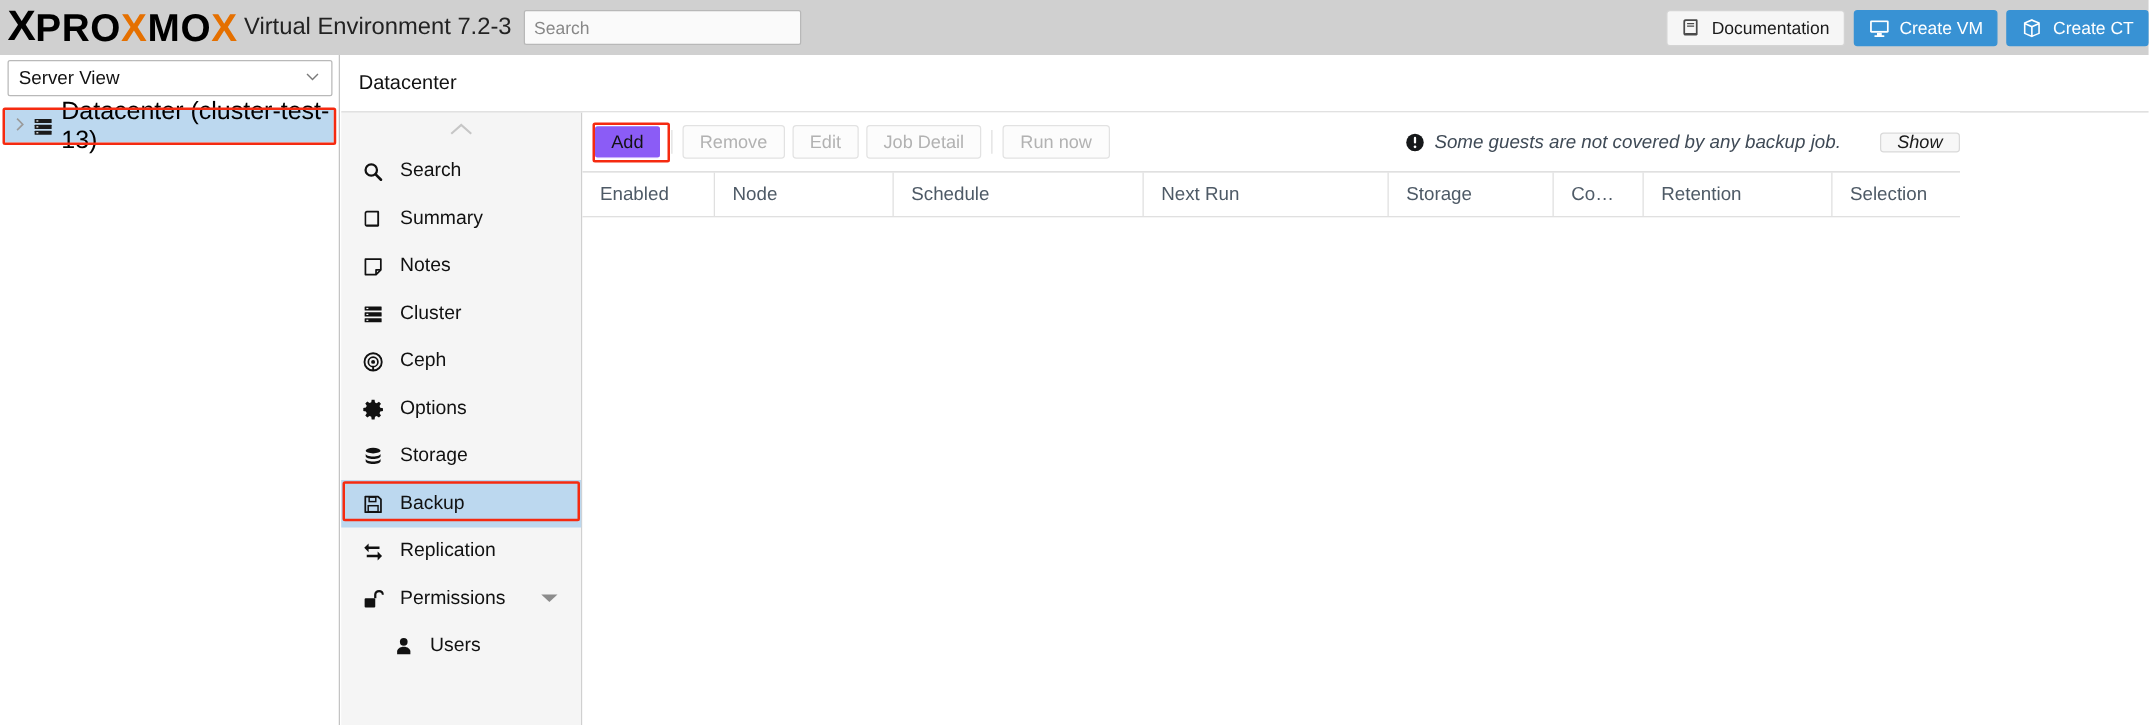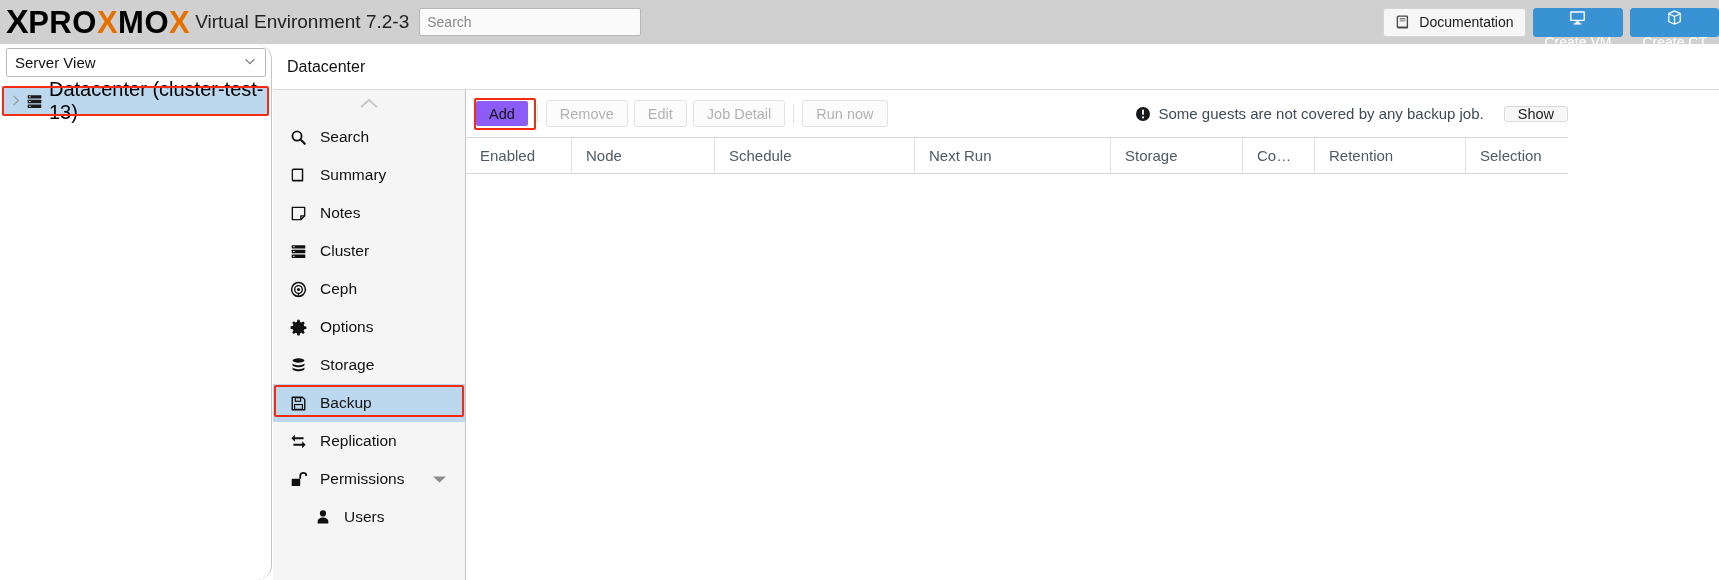--- a/index.html
+++ b/index.html
@@ -48,28 +48,28 @@
   .btn-doc {
     display: flex; align-items: center; gap: 7px;
     height: 29px; padding: 0 11px;
     background: #f6f6f6; border: 1px solid #d4d4d4; border-radius: 3px;
     font-size: 14px; color: #1a1a1a; white-space: nowrap;
   }
   .btn-blue {
     display: flex; align-items: center; gap: 8px;
     height: 29px; padding: 0 11px;
     background: #3892d4; border: 1px solid #3892d4; border-radius: 3px;
-    font-size: 14px; color: #ffffff; white-space: nowrap; flex-direction: column;
+    font-size: 14px; color: #ffffff; white-space: nowrap;
   }
   .ic { display: inline-block; flex: 0 0 auto; line-height: 0; }
 
   
   .treepanel {
     position: absolute; left: 0; top: 44px; width: 272px; height: 536px;
-    background: #ffffff; border-right: 1px solid #c4c4c4; border-radius: 15px;
+    background: #ffffff; border-right: 1px solid #c4c4c4;
   }
   .viewselect {
     position: absolute; left: 6px; top: 4px; width: 260px; height: 29px;
     background: #ffffff; border: 1px solid #b9b9b9; border-radius: 2px;
     display: flex; align-items: center; padding: 0 8px;
     font-size: 15px; color: #111;
   }
   .viewselect .chev { margin-left: auto; }
   .tree-row {
     position: absolute; left: 4px; top: 44px; width: 263px; height: 26px;
@@ -126,21 +126,21 @@
     white-space: nowrap;
   }
   .tb-btn.enabled { color: #131313; background: #8b5cf6; border-color: #ffffff; }
   .tb-sep { width: 1px; height: 19px; background: #e0e0e0; margin: 0 8px; }
   .hl-add {
     position: absolute; left: 8px; top: 54px; width: 62px; height: 32px;
     border: 2px solid #f52a10; border-radius: 2px; pointer-events: none;
   }
   .warnzone {
     position: absolute; left: 612px; top: 46px; width: 490px; height: 47px;
-    display: flex; align-items: center; justify-content: flex-end; gap: 20px;
+    display: flex; align-items: center; justify-content: flex-end; gap: 31px; font-style: italic;
   }
   .warn-text {
     display: flex; align-items: center; gap: 8px;
     font-size: 15px; color: #3f4a56; white-space: nowrap;
   }
   .btn-show {
     height: 16px; padding: 0 13px;
     background: #f7f7f7; border: 1px solid #d9d9d9; border-radius: 3px;
     font-size: 14.5px; color: #1b1b1b; display: flex; align-items: center;
   }

